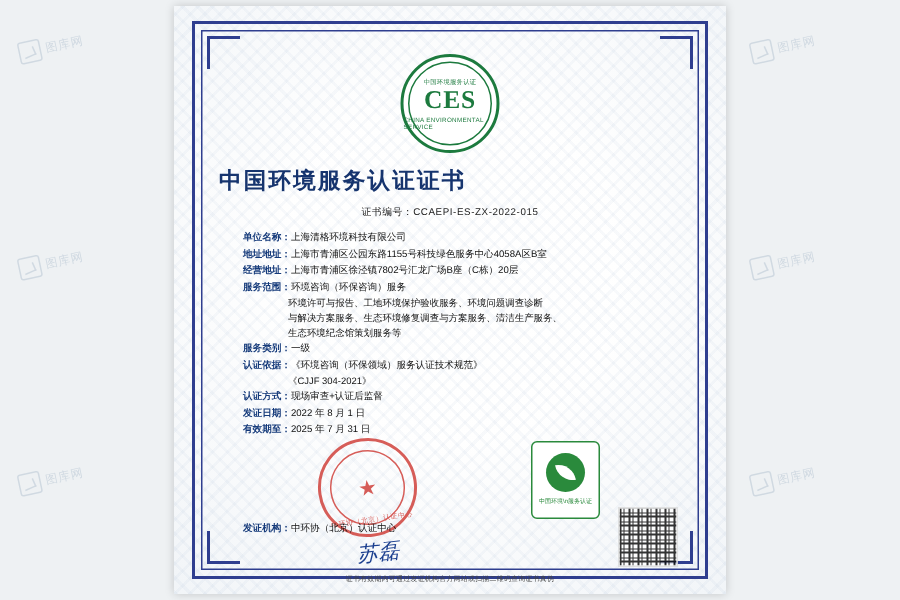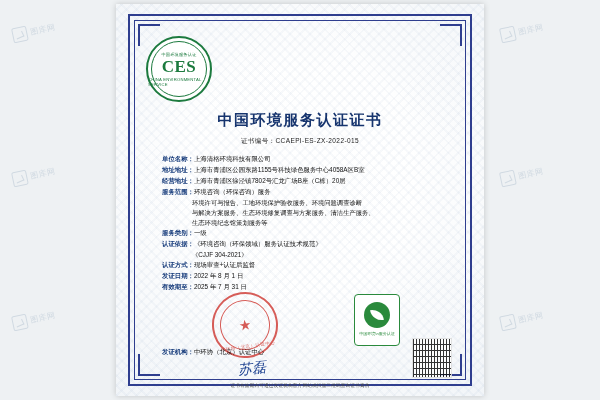--- a/index.html
+++ b/index.html
@@ -50,40 +50,40 @@
   }
   .corner{position:absolute;width:20px;height:20px;border:2px solid #2f3e8f;}
   .c-tl{left:22px;top:20px;border-right:none;border-bottom:none;}
   .c-tr{right:22px;top:20px;border-left:none;border-bottom:none;}
   .c-bl{left:22px;bottom:20px;border-right:none;border-top:none;}
   .c-br{right:22px;bottom:20px;border-left:none;border-top:none;}
 
   .content{position:absolute;left:30px;top:26px;right:30px;bottom:26px;}
 
   
-  .logo-wrap{display:flex;margin-top:6px;}
+  .logo-wrap{display:flex;justify-content:center;margin-top:6px;}
   .logo{
     width:62px;height:62px;border-radius:50%;
     border:2px solid #1c7a3e;
     display:flex;flex-direction:column;align-items:center;justify-content:center;
     position:relative;background:#fff;
   }
   .logo:before{
     content:"";position:absolute;left:3px;top:3px;right:3px;bottom:3px;
     border:1px solid #1c7a3e;border-radius:50%;
   }
   .logo-main{
     font-size:17px;font-weight:bold;color:#1c7a3e;letter-spacing:.5px;
     font-family:"Liberation Serif", serif;line-height:1;
   }
   .logo-sub{font-size:4.2px;color:#1c7a3e;margin-top:2px;letter-spacing:.2px;}
   .logo-top{font-size:4.2px;color:#1c7a3e;margin-bottom:1px;letter-spacing:.2px;}
 
   .cert-title{
-    text-align:center;margin-top:9px;
+    text-align:left;margin-top:9px;
     font-family:Liberation Sans, sans-serif;
     font-size:15px;font-weight:bold;color:#16346e;letter-spacing:1.5px;
   }
   .cert-no{
     text-align:center;margin-top:7px;
     font-size:6.5px;color:#222;letter-spacing:.4px;
   }
 
   
   .fields{margin-top:8px;padding-left:16px;padding-right:10px;}

